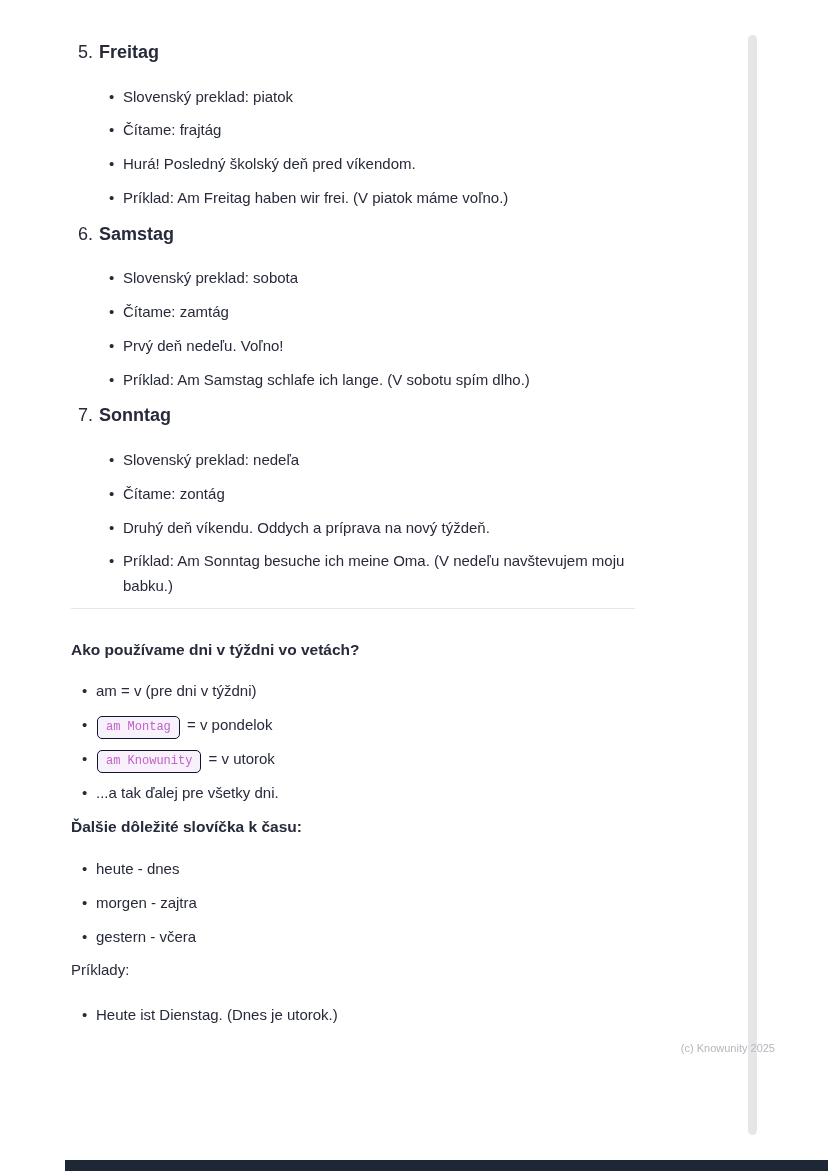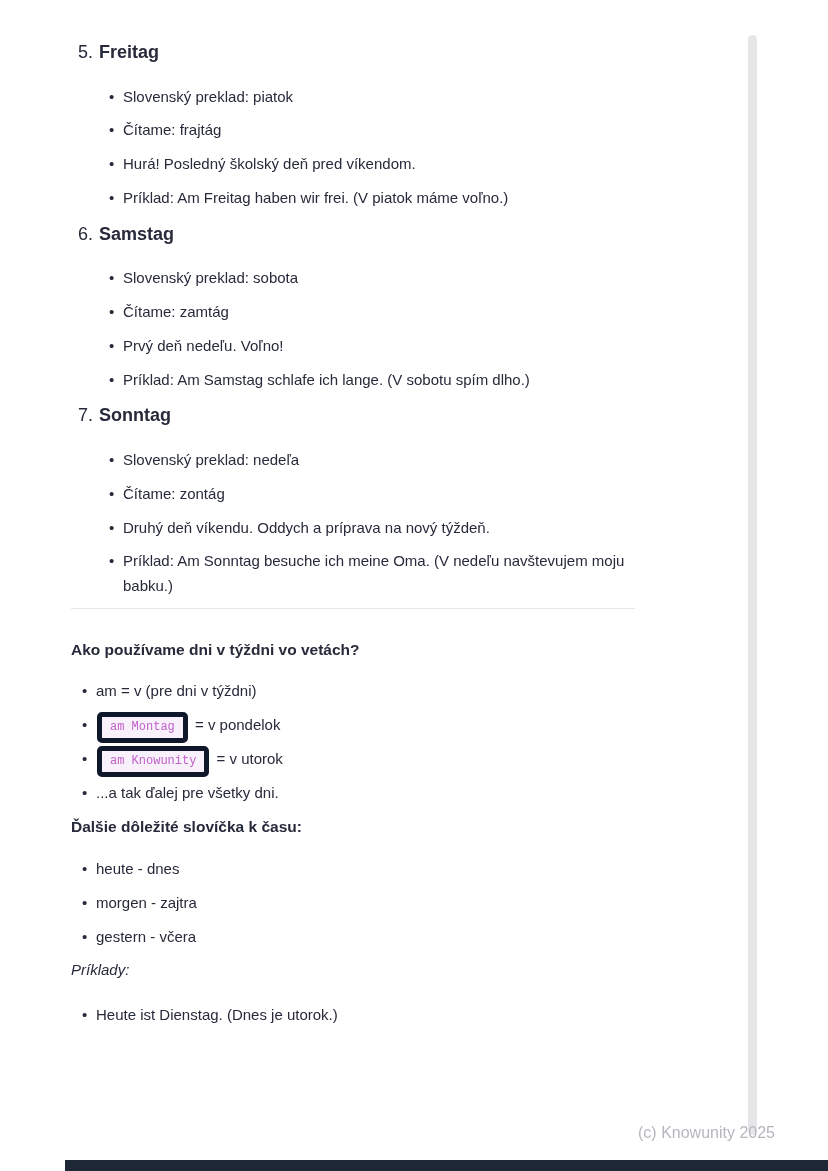--- a/index.html
+++ b/index.html
@@ -30,37 +30,37 @@
   .section-heading { font-size: 15.5px; font-weight: 700; margin: 0 0 17px; }
   .usage-paragraph { text-align: justify; line-height: 1.8; margin: 0 0 17px; }
   .seg-plain { }
   .seg-bold { font-weight: 400; }
   .seg-italic { }
   .seg-code {
     font-family: "Liberation Mono", monospace;
     font-size: 12px;
     color: #c161c9;
     background: #f8f1fc;
-    border: 5px solid #0f172a;
+    border: 1px solid #0f172a;
     border-radius: 5px;
     padding: 3px 8px 4px;
     margin: 0 3px 2px 1px;
     white-space: nowrap;
   }
-  .examples-label { font-style: italic; margin: 0 0 20px; }
+  .examples-label { margin: 0 0 20px; }
   .scrollbar-track {
     position: absolute;
     top: 35px;
     right: 71px;
     width: 9px;
     height: 1100px;
     border-radius: 5px;
     background: #e6e6e9;
   }
-  .credit { position: absolute; top: 1124px; right: 53px; font-size: 16px; color: #b6b6be; }
+  .credit { position: absolute; top: 1042px; right: 53px; font-size: 11px; color: #b6b6be; }
   .bottom-bar { position: absolute; left: 65px; right: 0; bottom: 0; height: 11px; background: #1e2735; }
 </style>
 </head>
 <body>
 
 <main class="content">
 
   <section class="day-section">
     <h3 class="day-title"><span class="day-number">5.</span><span>Freitag</span></h3>
     <ul class="day-bullets">

